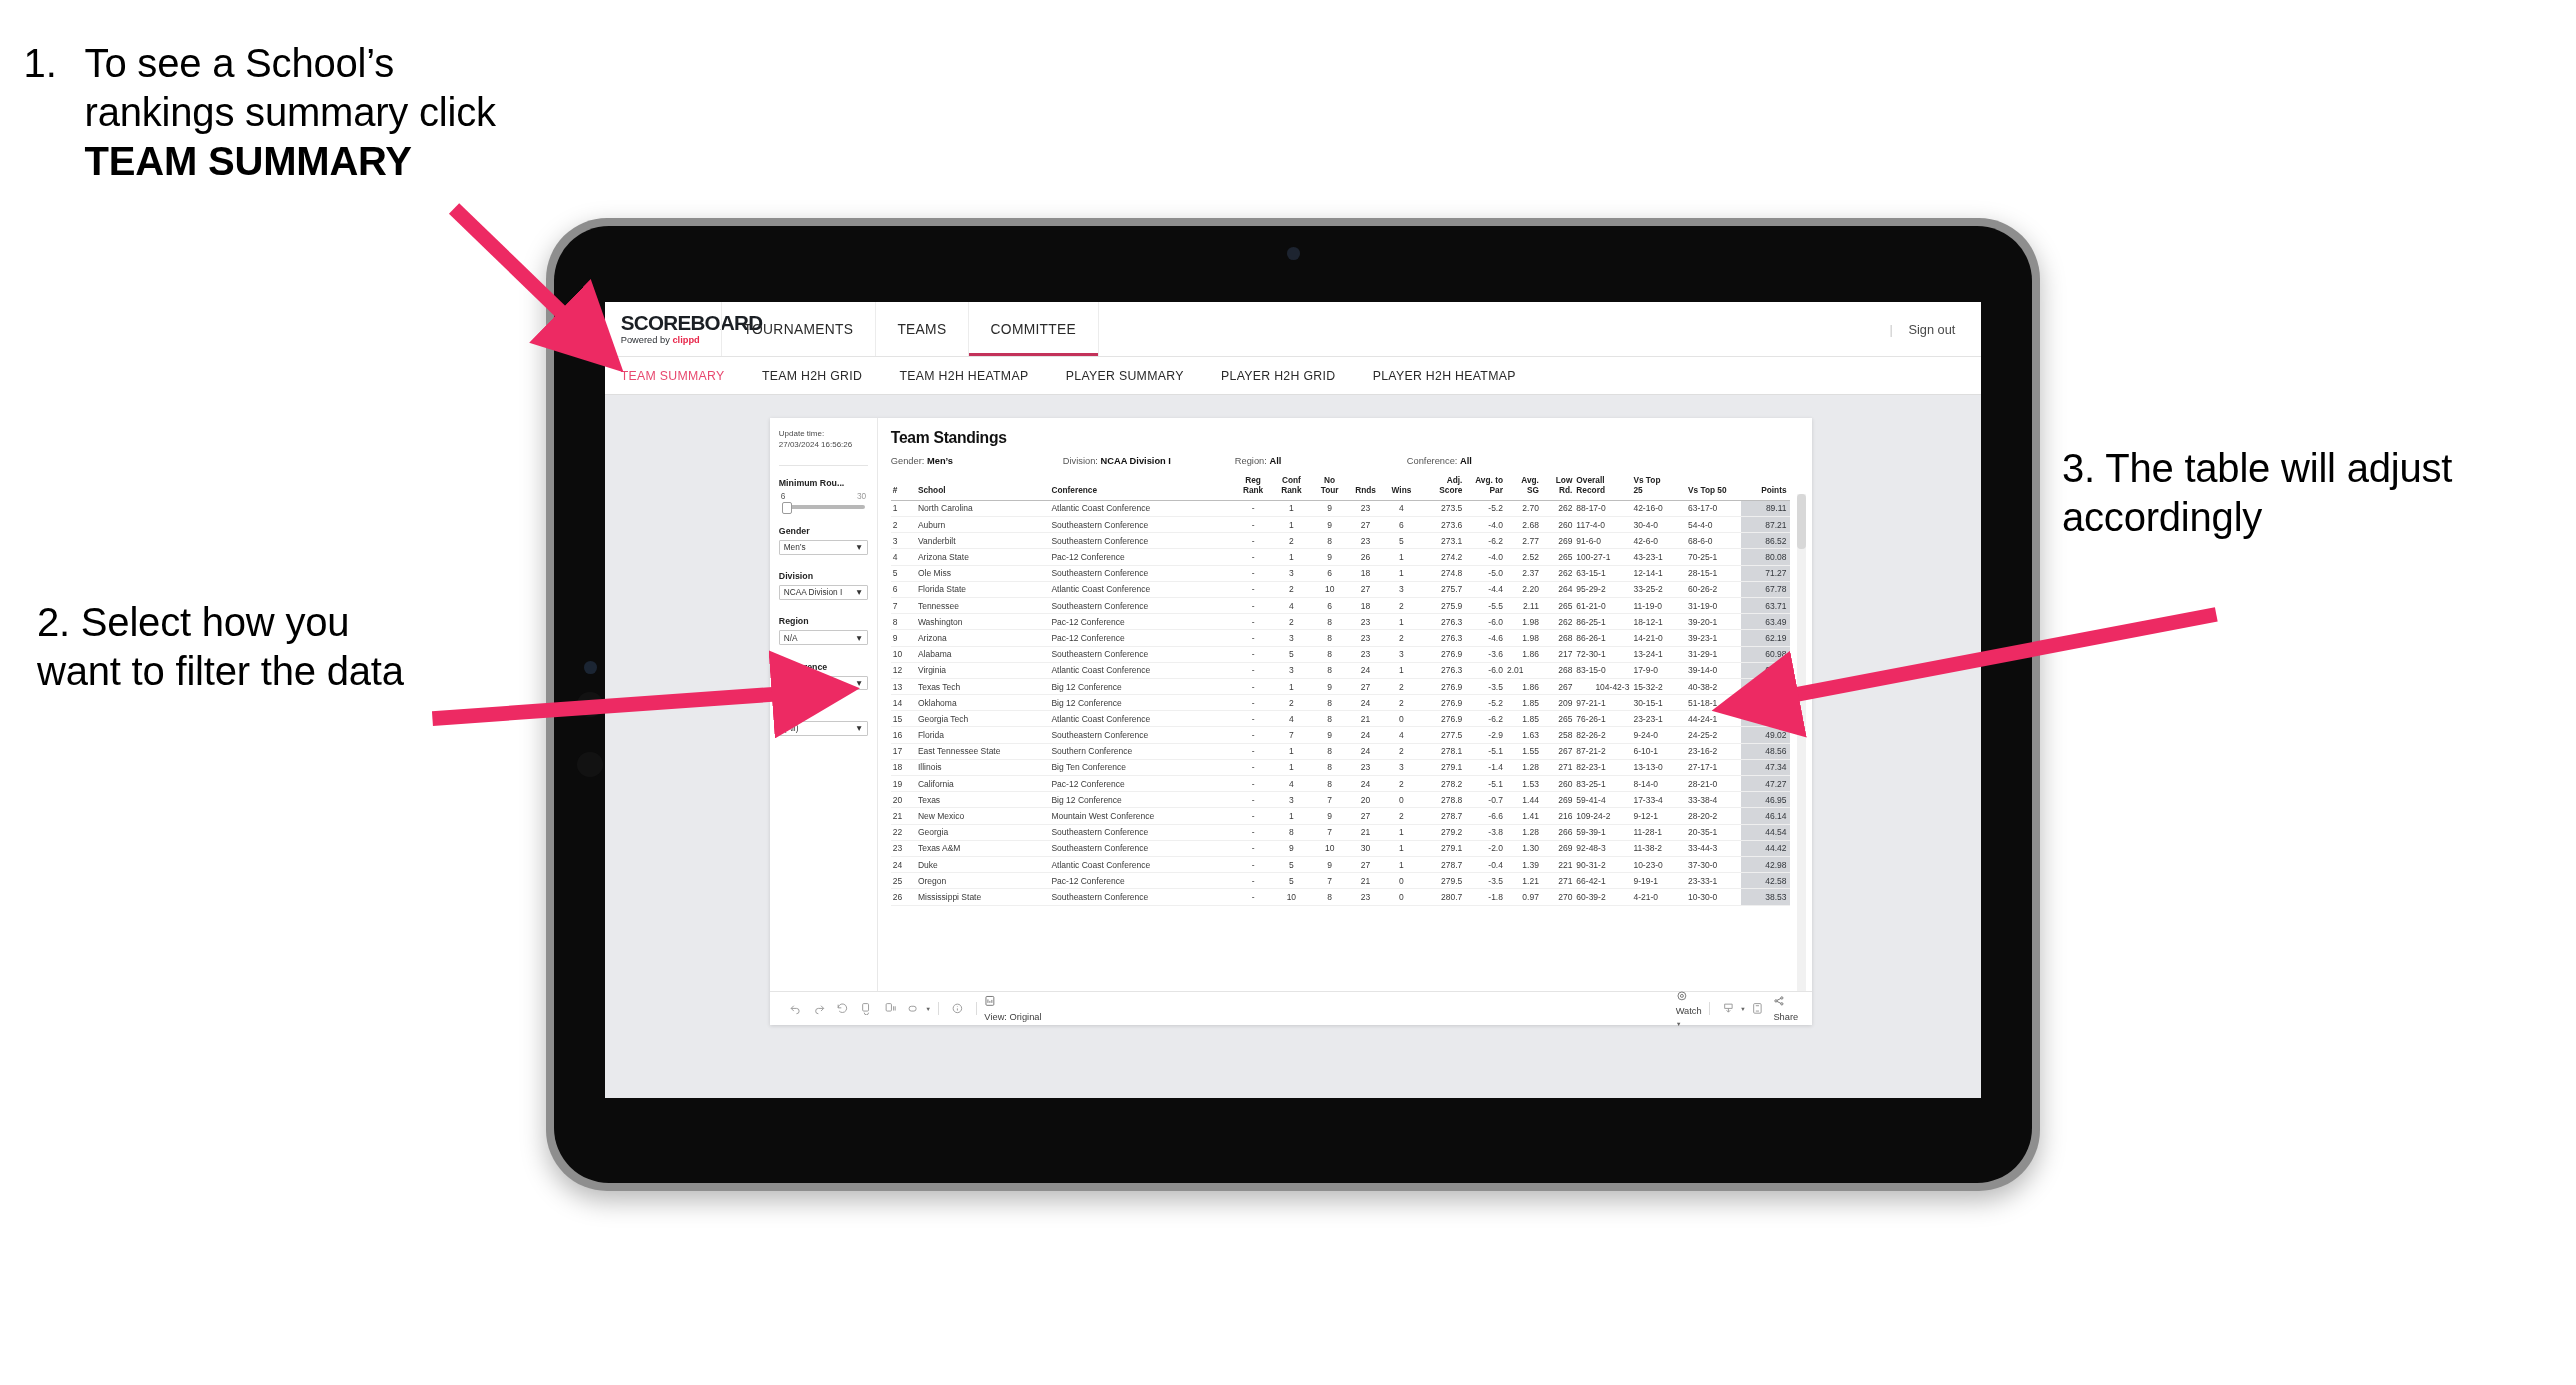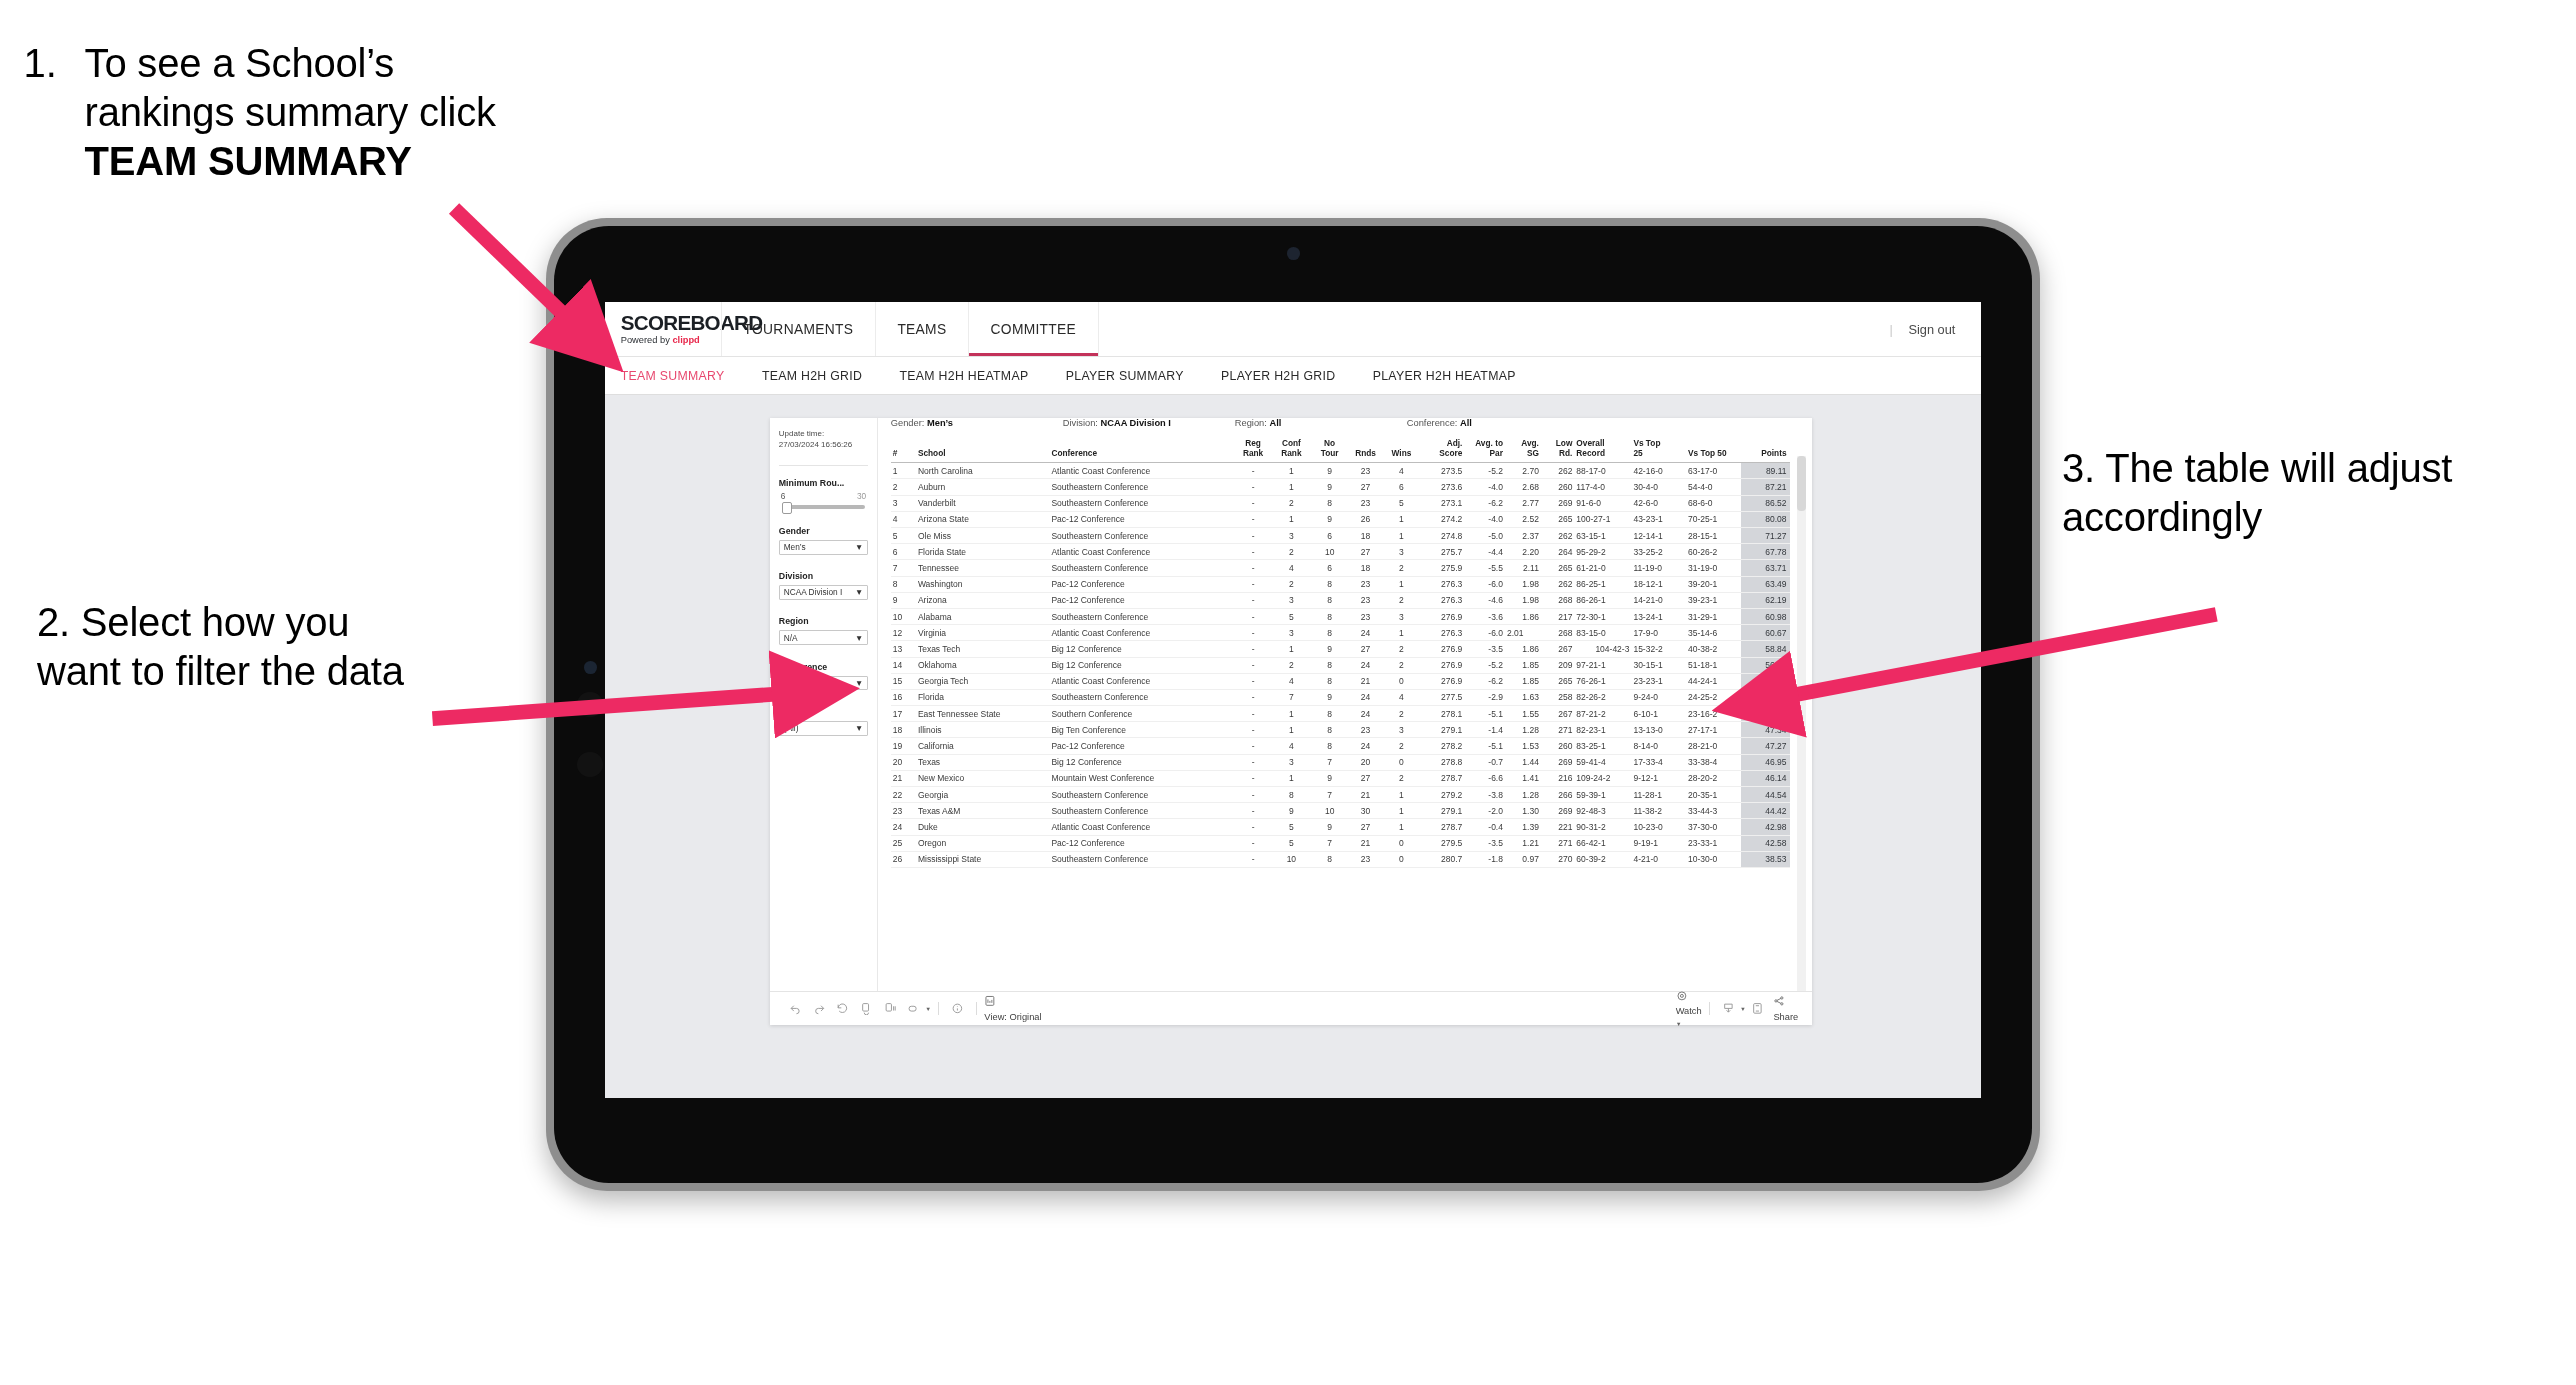--- a/index.html
+++ b/index.html
@@ -223,20 +223,21 @@
         <div class="fgroup">
           <div class="flabel">School</div>
           <div class="fselect">
             <span>(All)</span>
             <span class="caret">▼</span>
           </div>
         </div>
       </div>
 
       <div id="vizmain">
+        <div id="vtitle">Team Standings</div>
         <div id="vfilters">
           <div class="fi"><span class="k">Gender: </span><span class="v">Men’s</span></div>
           <div class="fi"><span class="k">Division: </span><span class="v">NCAA Division I</span></div>
           <div class="fi"><span class="k">Region: </span><span class="v">All</span></div>
           <div class="fi"><span class="k">Conference: </span><span class="v">All</span></div>
         </div>
 
         <div id="tablewrap">
           <table>
             <thead>
@@ -489,21 +490,21 @@
                   <td class="c-n2" style="text-align: center;">3</td>
                   <td class="c-n" style="text-align: center;">8</td>
                   <td class="c-n" style="text-align: center;">24</td>
                   <td class="c-n" style="text-align: center;">1</td>
                   <td class="c-sc" style="text-align: right;">276.3</td>
                   <td class="c-par" style="text-align: right;">-6.0</td>
                   <td class="c-sg" style="text-align: left;">2.01</td>
                   <td class="c-rd" style="text-align: right;">268</td>
                   <td class="c-rec" style="text-align: left;">83-15-0</td>
                   <td class="c-t25" style="text-align: left;">17-9-0</td>
-                  <td class="c-t50" style="text-align: left;">35-14-6</td>
+                  <td class="c-t50" style="text-align: left;">39-14-0</td>
                   <td class="c-pts" style="text-align: right;">60.67</td>
                 </tr>
                 <tr>
                   <td class="c-num" style="text-align: left;">13</td>
                   <td class="c-school" style="text-align: left;">Texas Tech</td>
                   <td class="c-conf" style="text-align: left;">Big 12 Conference</td>
                   <td class="c-n" style="text-align: center;">-</td>
                   <td class="c-n2" style="text-align: center;">1</td>
                   <td class="c-n" style="text-align: center;">9</td>
                   <td class="c-n" style="text-align: center;">27</td>

